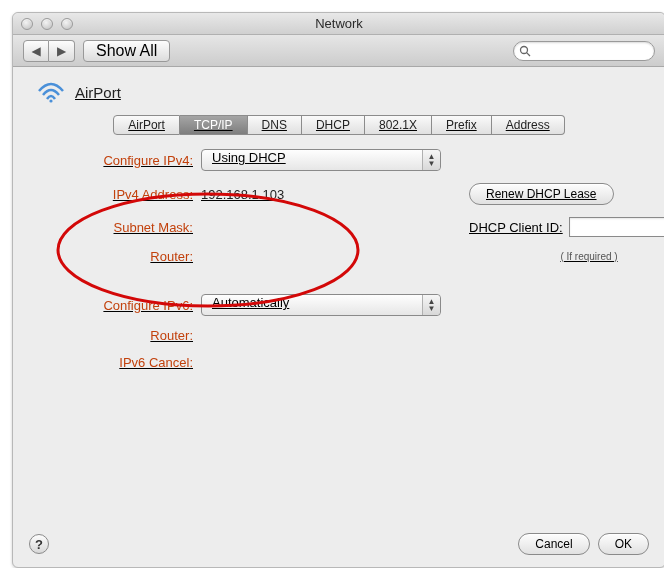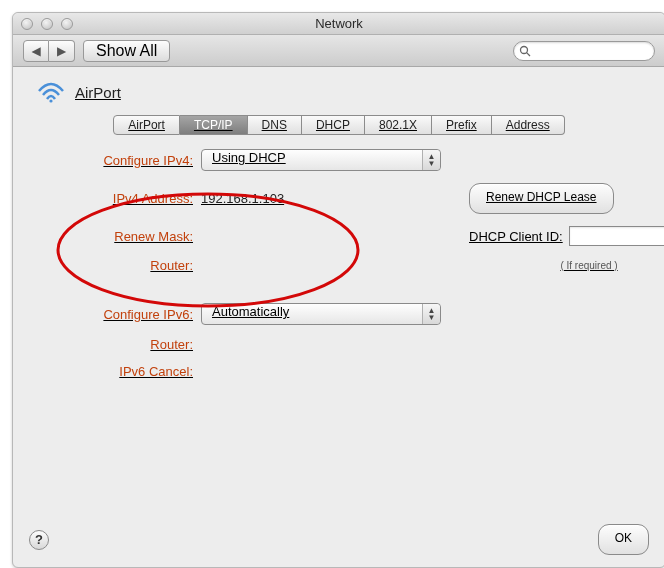--- a/index.html
+++ b/index.html
@@ -147,24 +147,24 @@
     position: absolute; right: 0; top: 0; bottom: 0; width: 18px;
     border-left: 1px solid #b0b0b0;
     background: linear-gradient(#f6f6f6, #d8d8d8);
     border-top-right-radius: 4px; border-bottom-right-radius: 4px;
     display: flex; flex-direction: column; align-items: center; justify-content: center;
     font-size: 8px; color: #444; line-height: 7px;
   }
 
   .right-side { grid-column: 4; display: flex; flex-direction: column; align-items: flex-start; gap: 4px; }
   .aqua-btn {
-    height: 31px; padding: 6px 16px;
+    height: 22px; padding: 6px 16px;
     background: linear-gradient(#fdfdfd, #e1e1e1);
     border: 1px solid #8a8a8a; border-radius: 11px;
-    font-size: 12px; display: flex; 
+    font-size: 12px; display: flex; align-items: center;
     box-shadow: inset 0 1px 0 rgba(255,255,255,0.8);
     white-space: nowrap;
   }
 
   .dhcp-row {
     grid-column: 4; display: flex; align-items: center; gap: 6px;
     font-size: 13px;
   }
   .dhcp-label-right { white-space: nowrap; }
   .dhcp-input {
@@ -286,21 +286,21 @@
 
       <div class="label">IPv4 Address:</div>
       <div class="value">192.168.1.103</div>
       <div></div>
       <div class="right-side">
         <div class="aqua-btn">
           <span>Renew DHCP Lease</span>
         </div>
       </div>
 
-      <div class="label">Renew Mask:</div>
+      <div class="label">Subnet Mask:</div>
       <div></div>
       <div class="dhcp-row">
         <span class="dhcp-label-right">DHCP Client ID:</span>
         <input class="dhcp-input" type="text" value="" style="">
       </div>
 
       <div class="label">Router:</div>
       <div></div>
       <div class="req-note">( If required )</div>
 
@@ -337,17 +337,20 @@
     </svg>
 
   </div>
 
   <div class="bottom-bar">
     <div class="help-btn">
       <span>?</span>
     </div>
     <div class="spacer"></div>
     <div class="aqua-btn">
+      <span>Cancel</span>
+    </div>
+    <div class="aqua-btn">
       <span>OK</span>
     </div>
   </div>
 
 </div>
 
 </body></html>

